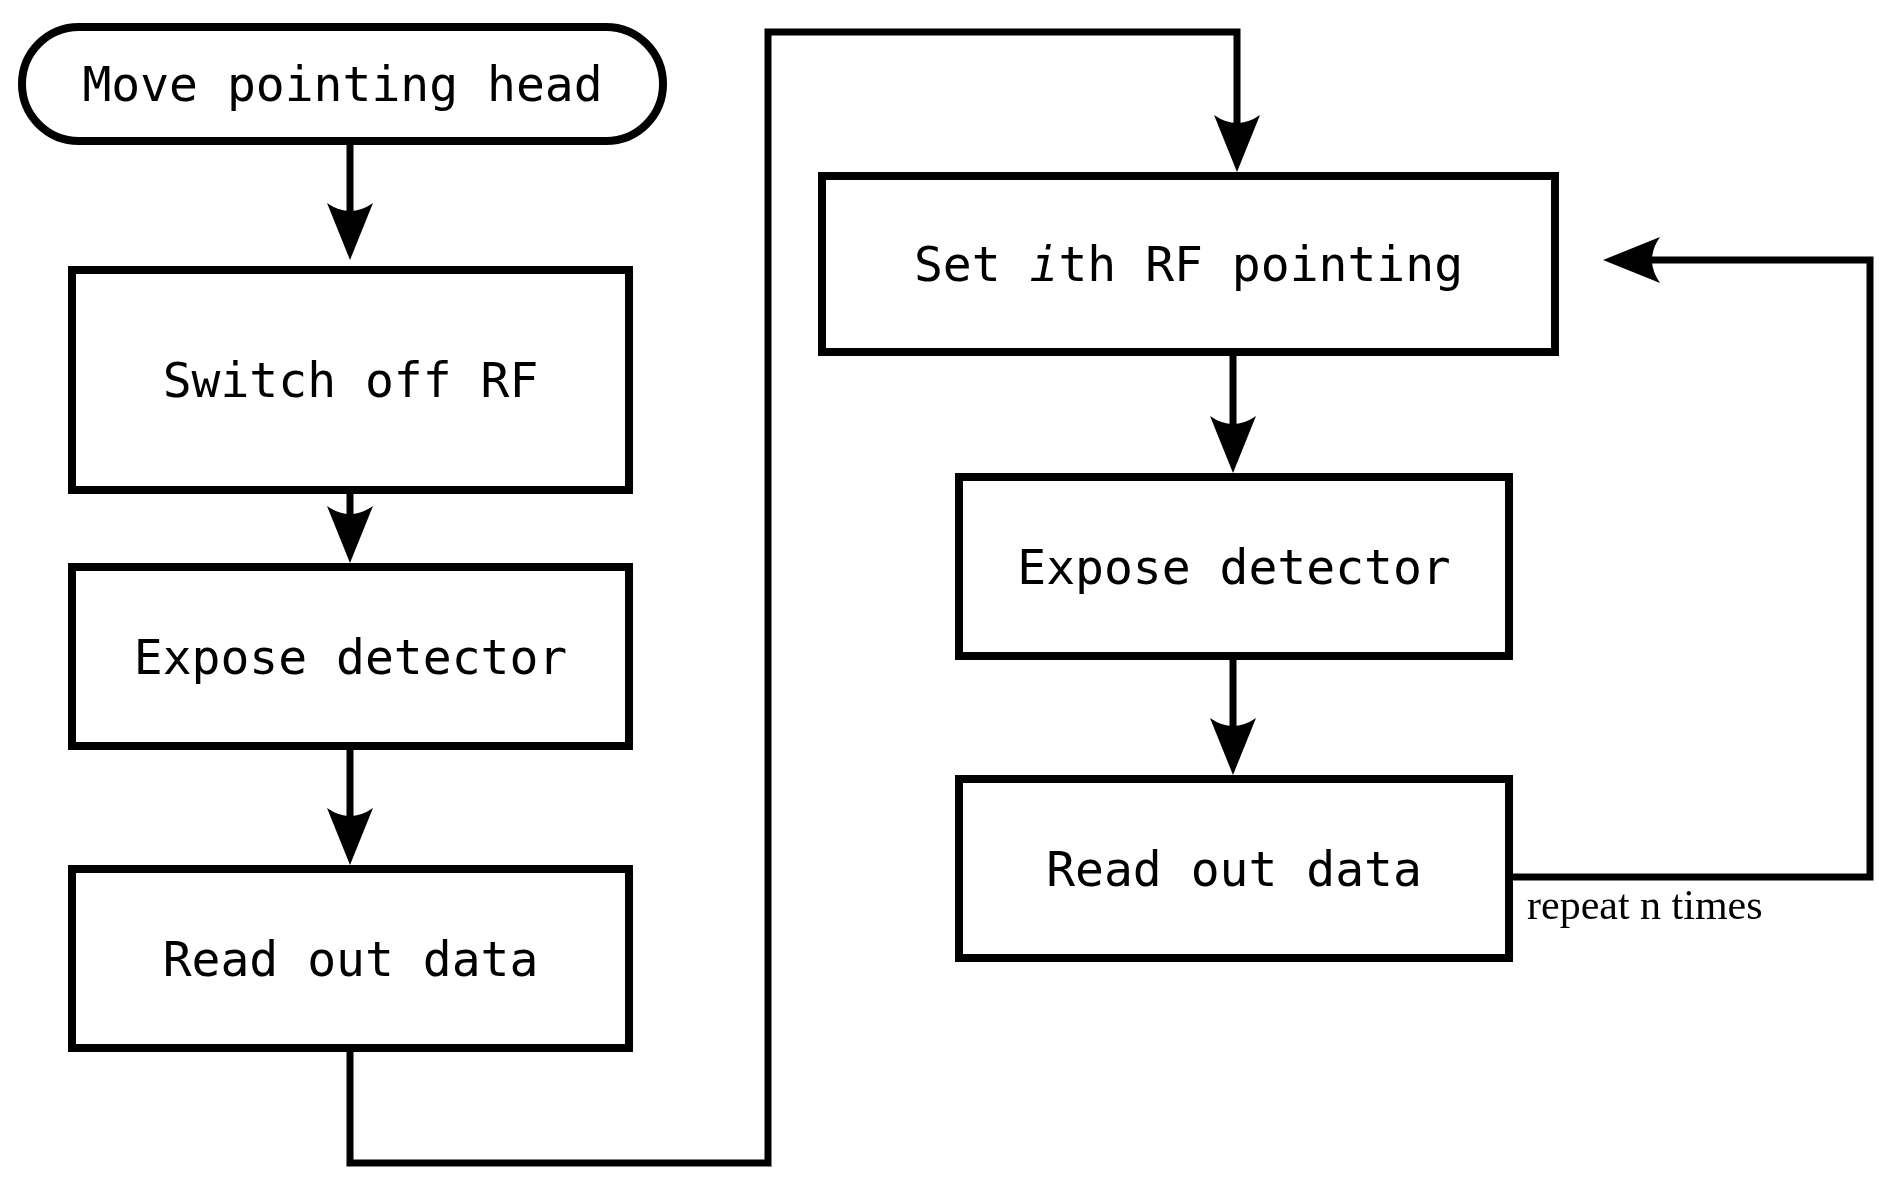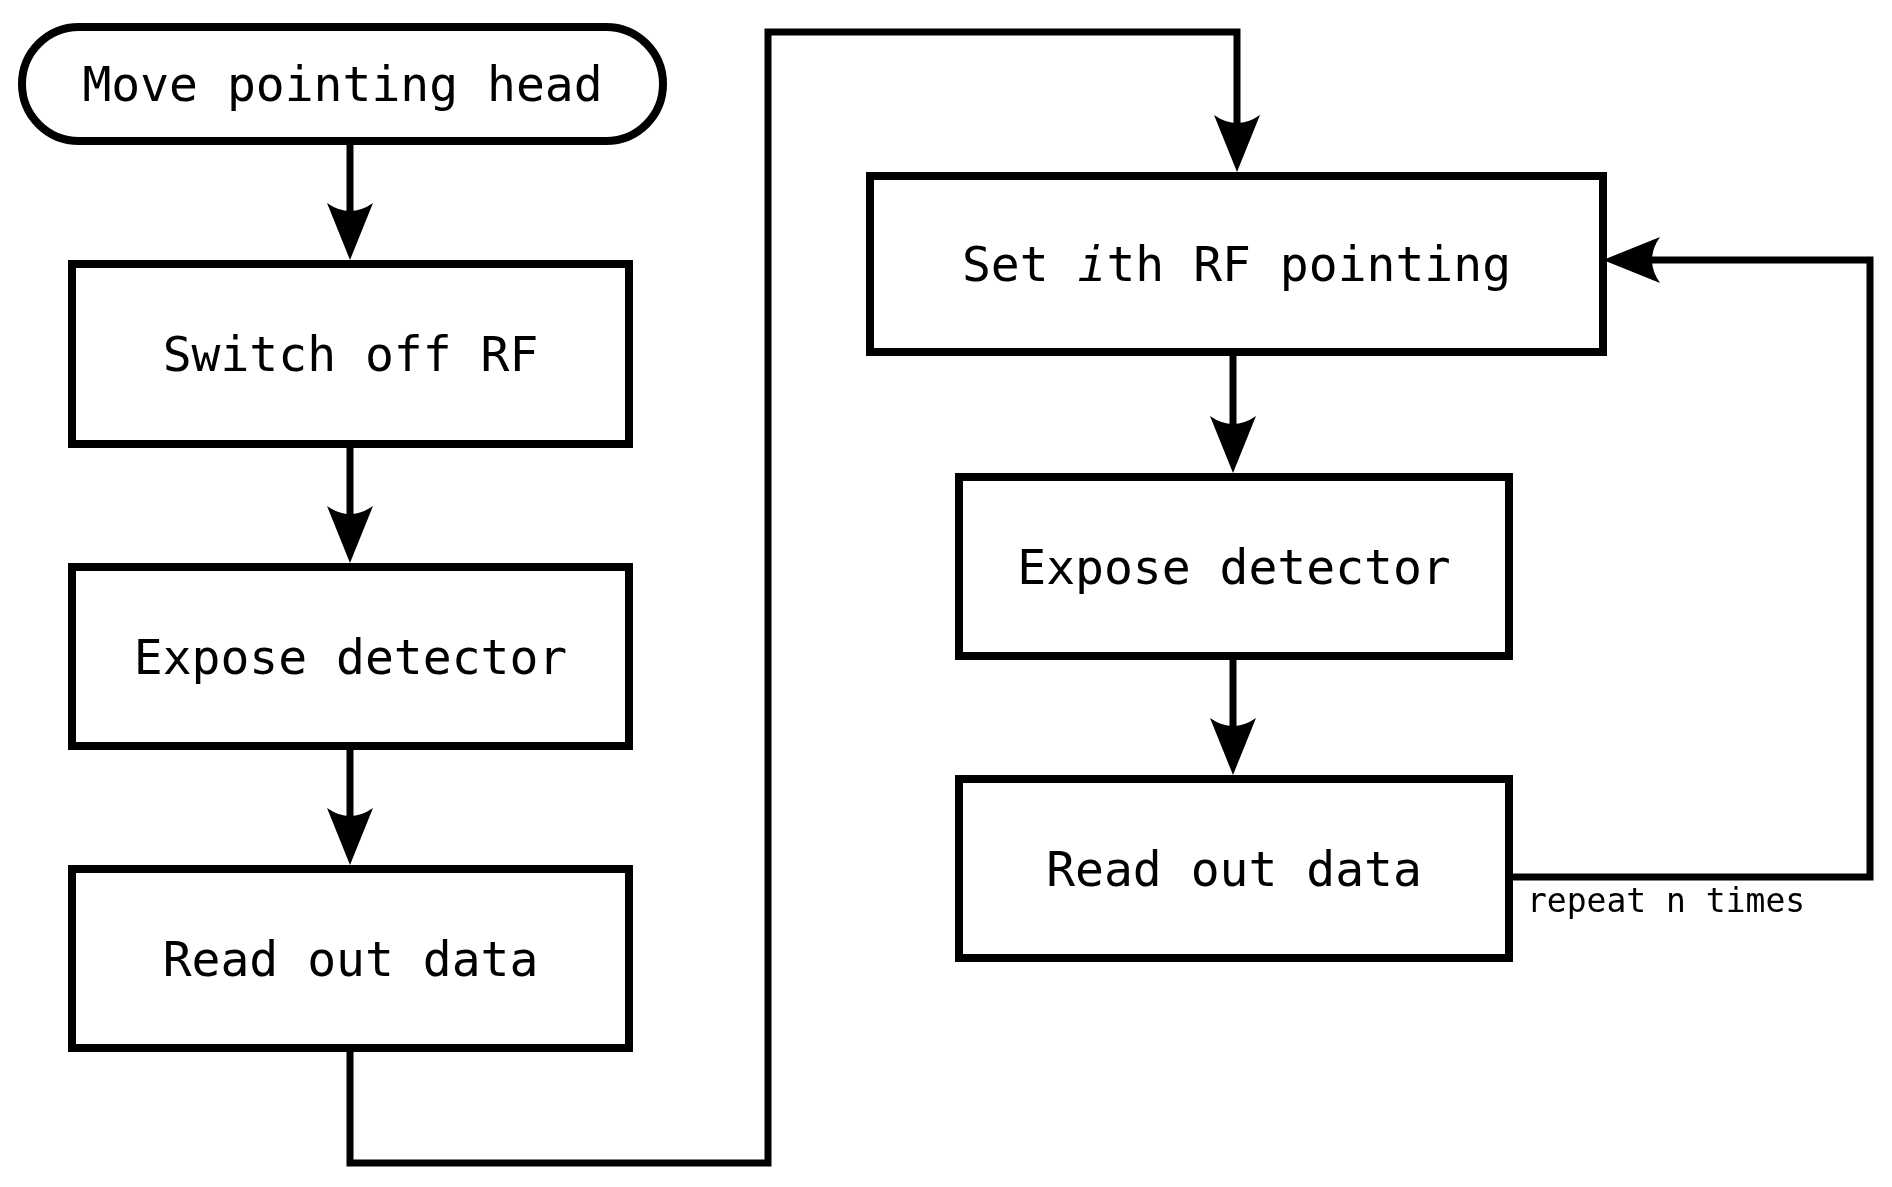--- a/index.html
+++ b/index.html
@@ -41,23 +41,24 @@
   .node span { white-space: pre; }
   .stadium {
     border-radius: 61px;
   }
   .em-i {
     font-style: italic;
   }
   .edge-label {
     position: absolute;
     z-index: 3;
-    font-size: 33px;
+    font-size: 42px;
     line-height: 1;
     white-space: pre;
+    font-family: Liberation Serif, serif;
   }
 </style>
 </head>
 <body>
 
 <div class="canvas">
 
   <svg class="edges" viewBox="0 0 1892 1187">
     <g stroke="#000000" stroke-width="7" fill="none" stroke-linejoin="miter" stroke-linecap="butt">
 
@@ -83,33 +84,33 @@
       <path d="M1233,473 L1210,416 Q1233,432 1256,416 Z"></path>
       <path d="M1233,775 L1210,718 Q1233,734 1256,718 Z"></path>
       <path d="M1603,260 L1660,237 Q1644,260 1660,283 Z"></path>
     </g>
   </svg>
 
   <div class="node stadium" style="left:18px; top:23px; width:649px; height:122px;">
     <span>Move pointing head</span>
   </div>
 
-  <div class="node" style="left:68px; top:260px; width:565px; height:188px;text-align:center;">
+  <div class="node" style="left:68px; top:266px; width:565px; height:228px;text-align:center;">
     <span>Switch off RF</span>
   </div>
 
   <div class="node" style="left:68px; top:563px; width:565px; height:187px;">
     <span>Expose detector</span>
   </div>
 
   <div class="node" style="left:68px; top:865px; width:565px; height:187px;">
     <span>Read out data</span>
   </div>
 
-  <div class="node" style="left:866px; top:172px; width:741px; height:184px;text-align:center;">
+  <div class="node" style="left:818px; top:172px; width:741px; height:184px;text-align:center;">
     <span>Set </span>
       <span class="em-i">i</span>
       <span>th RF pointing</span>
   </div>
 
   <div class="node" style="left:955px; top:473px; width:558px; height:187px;">
     <span>Expose detector</span>
   </div>
 
   <div class="node" style="left:955px; top:775px; width:558px; height:187px;">

